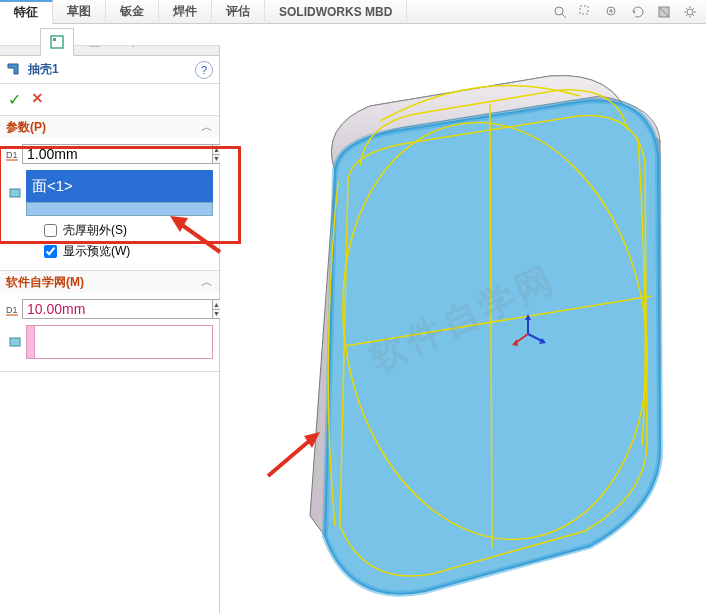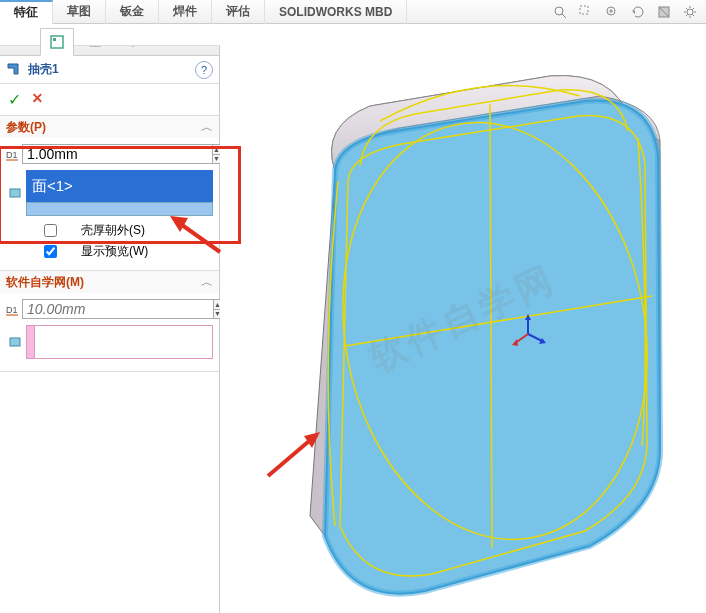--- a/index.html
+++ b/index.html
@@ -36,32 +36,32 @@
 
 .section { border-bottom:1px solid #ddd; }
 .section-head { display:flex; align-items:center; height:22px; padding:0 6px; background:#f9f9f9; }
 .section-head .title { font-weight:bold; color:#c2410c; }
 .section-head .chev { margin-left:auto; color:#666; }
 .section-body { padding:6px; }
 
 .param-row { display:flex; align-items:center; gap:0; margin-bottom:6px; }
 .param-row .picon { width:20px; height:20px; display:flex; align-items:center; justify-content:center; }
 .num-input { flex:1; height:20px; border:1px solid #aaa; padding:0 4px; font-size:14px; background:#fff; }
-.num-input.disabled { color:#737373;font-style:italic; }
+.num-input.disabled { color:#be185d; }
 .spinner { width:18px; height:20px; display:flex; flex-direction:column; border:1px solid #aaa; border-left:none; background:#f5f5f5; }
 .spinner div { flex:1; display:flex; align-items:center; justify-content:center; font-size:7px; color:#555; }
 .spinner div:first-child { border-bottom:1px solid #aaa; }
 
 .face-list { flex:1; }
 .face-item { height:18px; background:#2a6fd4; color:#fff; padding:16px 6px; display:flex; align-items:center; font-size:15px; }
 .face-list .blank { height:14px; background:#9cc5f0; border:1px solid #7ab; }
 .pink-list { flex:1; height:34px; border:1px solid #d9b; background:#fff; }
 .pink-list .pink-bar { width:8px; height:100%; background:#f7b9e0; border-right:1px solid #d9b; }
 
-.check-row { display:flex; align-items:center; gap:24px; margin:4px 0 4px 26px;padding-left:12px; }
+.check-row { display:flex; align-items:center; gap:6px; margin:4px 0 4px 26px;padding-left:12px; }
 .check-row input { width:13px; height:13px; }
 
 .redbox { position:absolute; border:3px solid #e03020; pointer-events:none; }
 .red-arrow { position:absolute; pointer-events:none; }
 
 svg.icon { width:16px; height:16px; }
 .triad { position:absolute; }
 .watermark { position:absolute; left:50%; top:50%; transform:translate(-50%,-50%) rotate(-25deg); font-size:36px; color:rgba(120,120,120,0.15); font-weight:bold; letter-spacing:4px; pointer-events:none; }
 </style>
 </head>

